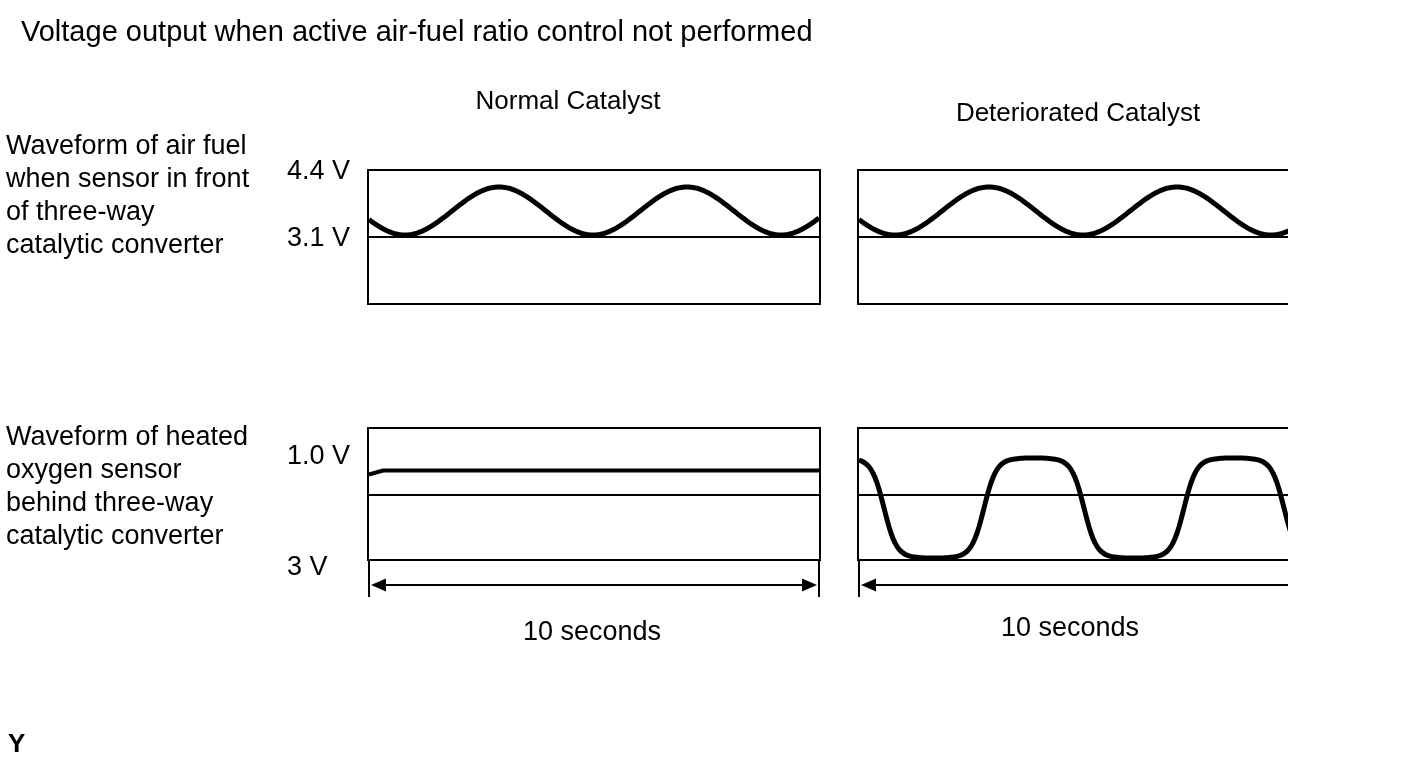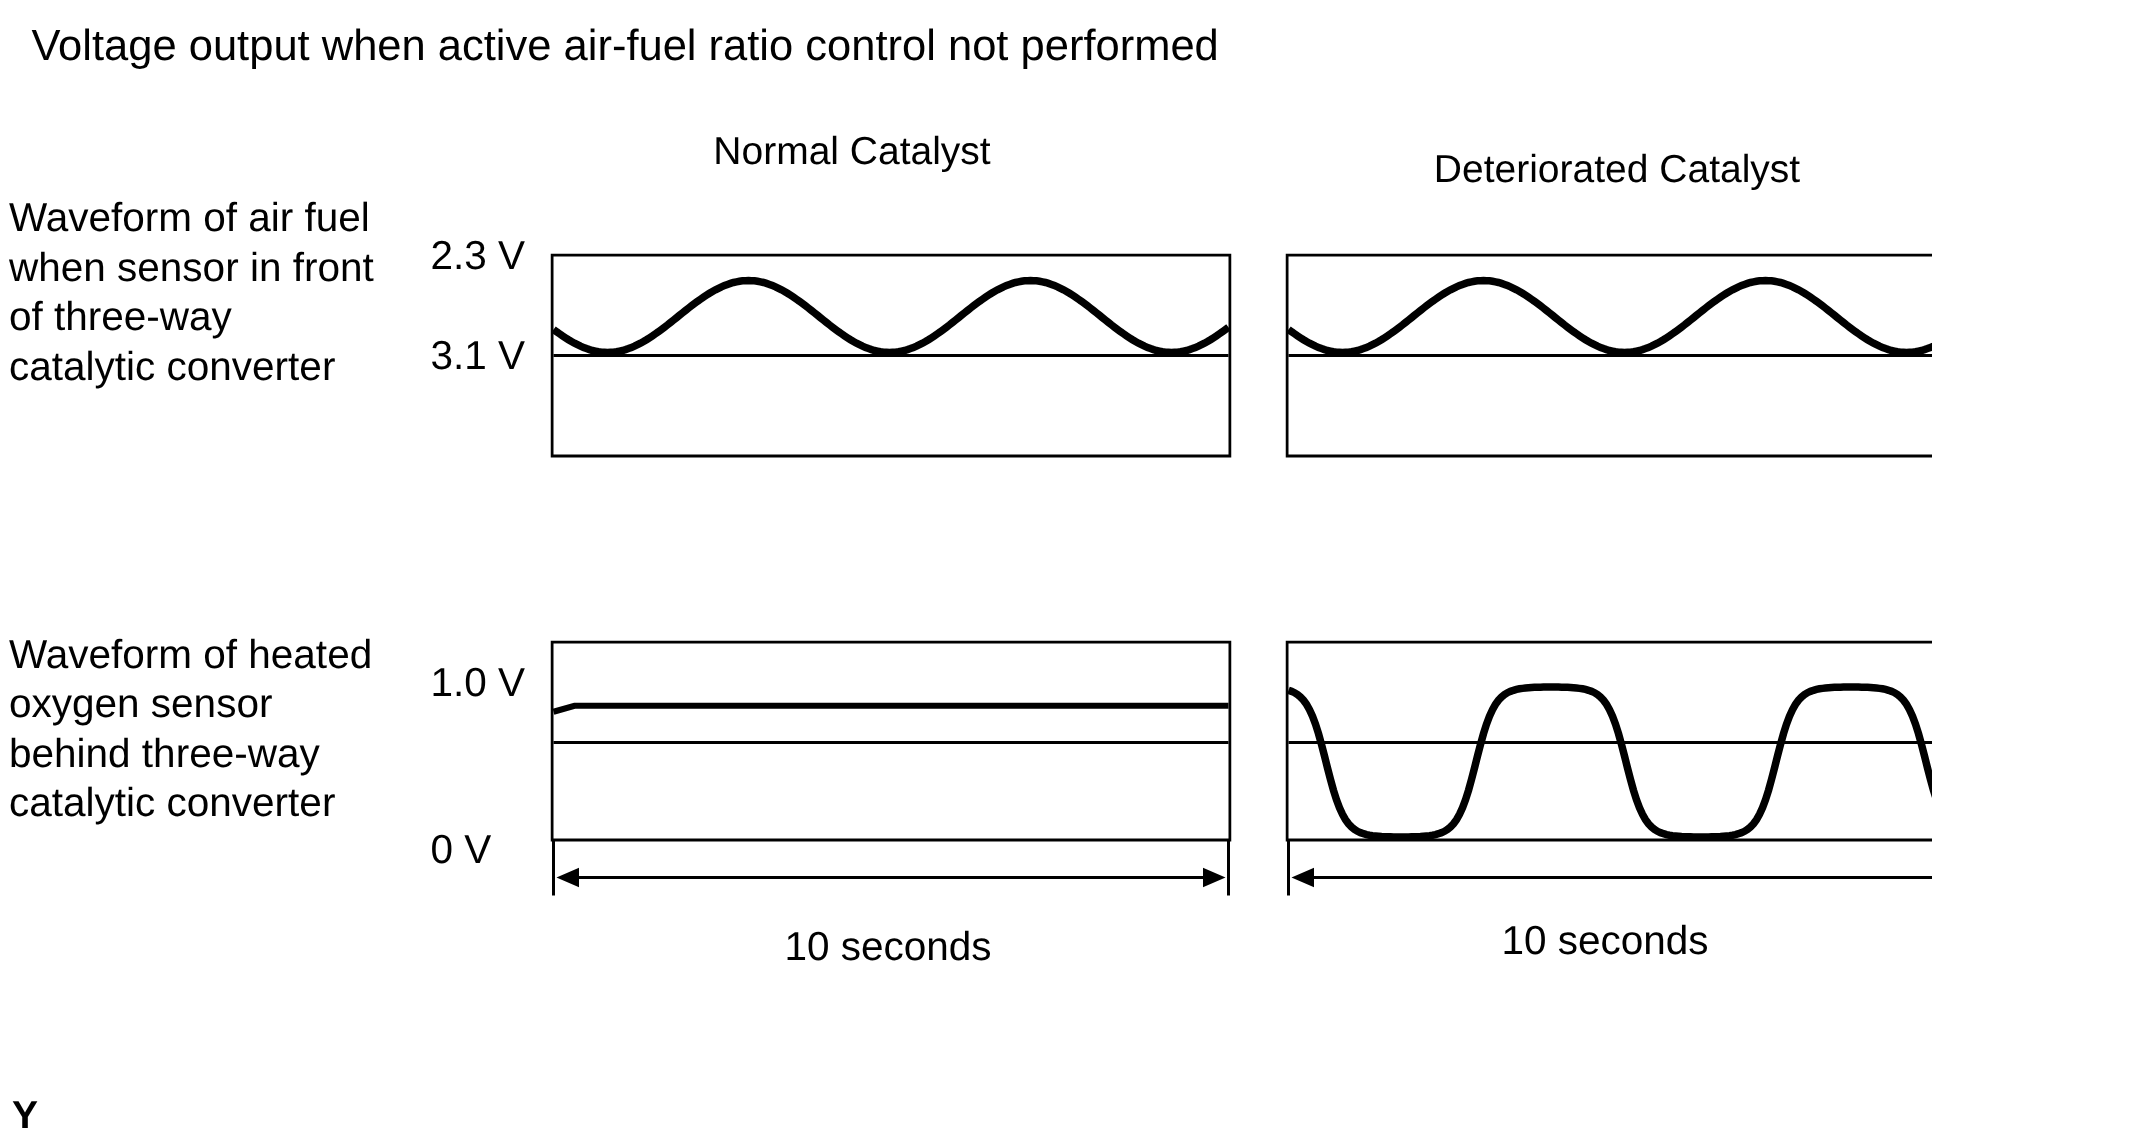--- a/index.html
+++ b/index.html
@@ -35,24 +35,24 @@
     <div>catalytic converter</div>
   </div>
 
   <div class="abs row-label" style="left:6px; top:420px;">
     <div>Waveform of heated</div>
     <div>oxygen sensor</div>
     <div>behind three-way</div>
     <div>catalytic converter</div>
   </div>
 
-  <div class="abs v-label" style="left:287px; top:155px;">2.3 V</div>
+  <div class="abs v-label" style="left:287px; top:155px;">4.4 V</div>
   <div class="abs v-label" style="left:287px; top:222px;">3.1 V</div>
   <div class="abs v-label" style="left:287px; top:420px;margin-top:20px;">1.0 V</div>
-  <div class="abs v-label" style="left:287px; top:551px;">0 V</div>
+  <div class="abs v-label" style="left:287px; top:551px;">3 V</div>
 
   <svg class="abs" style="left:367px; top:169px;" width="454" height="137" viewBox="0 0 454 137">
     <rect x="1" y="1" width="452" height="134" fill="none" stroke="#000" stroke-width="2"></rect>
     <line x1="2" y1="68" x2="452" y2="68" stroke="#000" stroke-width="2"></line>
   <polyline points="2,50.6 4,52.1 6,53.5 8,54.9 10,56.2 12,57.5 14,58.7 16,59.8 18,60.8 20,61.8 22,62.6 24,63.4 26,64.1 28,64.7 30,65.1 32,65.5 34,65.8 36,65.9 38,66.0 40,65.9 42,65.8 44,65.5 46,65.1 48,64.7 50,64.1 52,63.4 54,62.6 56,61.8 58,60.8 60,59.8 62,58.7 64,57.5 66,56.2 68,54.9 70,53.5 72,52.1 74,50.6 76,49.1 78,47.6 80,46.0 82,44.4 84,42.8 86,41.2 88,39.6 90,38.0 92,36.4 94,34.9 96,33.4 98,31.9 100,30.5 102,29.1 104,27.8 106,26.5 108,25.3 110,24.2 112,23.2 114,22.2 116,21.4 118,20.6 120,19.9 122,19.3 124,18.9 126,18.5 128,18.2 130,18.1 132,18.0 134,18.1 136,18.2 138,18.5 140,18.9 142,19.3 144,19.9 146,20.6 148,21.4 150,22.2 152,23.2 154,24.2 156,25.3 158,26.5 160,27.8 162,29.1 164,30.5 166,31.9 168,33.4 170,34.9 172,36.4 174,38.0 176,39.6 178,41.2 180,42.8 182,44.4 184,46.0 186,47.6 188,49.1 190,50.6 192,52.1 194,53.5 196,54.9 198,56.2 200,57.5 202,58.7 204,59.8 206,60.8 208,61.8 210,62.6 212,63.4 214,64.1 216,64.7 218,65.1 220,65.5 222,65.8 224,65.9 226,66.0 228,65.9 230,65.8 232,65.5 234,65.1 236,64.7 238,64.1 240,63.4 242,62.6 244,61.8 246,60.8 248,59.8 250,58.7 252,57.5 254,56.2 256,54.9 258,53.5 260,52.1 262,50.6 264,49.1 266,47.6 268,46.0 270,44.4 272,42.8 274,41.2 276,39.6 278,38.0 280,36.4 282,34.9 284,33.4 286,31.9 288,30.5 290,29.1 292,27.8 294,26.5 296,25.3 298,24.2 300,23.2 302,22.2 304,21.4 306,20.6 308,19.9 310,19.3 312,18.9 314,18.5 316,18.2 318,18.1 320,18.0 322,18.1 324,18.2 326,18.5 328,18.9 330,19.3 332,19.9 334,20.6 336,21.4 338,22.2 340,23.2 342,24.2 344,25.3 346,26.5 348,27.8 350,29.1 352,30.5 354,31.9 356,33.4 358,34.9 360,36.4 362,38.0 364,39.6 366,41.2 368,42.8 370,44.4 372,46.0 374,47.6 376,49.1 378,50.6 380,52.1 382,53.5 384,54.9 386,56.2 388,57.5 390,58.7 392,59.8 394,60.8 396,61.8 398,62.6 400,63.4 402,64.1 404,64.7 406,65.1 408,65.5 410,65.8 412,65.9 414,66.0 416,65.9 418,65.8 420,65.5 422,65.1 424,64.7 426,64.1 428,63.4 430,62.6 432,61.8 434,60.8 436,59.8 438,58.7 440,57.5 442,56.2 444,54.9 446,53.5 448,52.1 450,50.6 452,49.1" fill="none" stroke="#000000" stroke-width="5"></polyline>
     </svg>
 
   <svg class="abs" style="left:857px; top:169px;" width="454" height="137" viewBox="0 0 454 137">
     <rect x="1" y="1" width="452" height="134" fill="none" stroke="#000" stroke-width="2"></rect>
     <line x1="2" y1="68" x2="452" y2="68" stroke="#000" stroke-width="2"></line>

